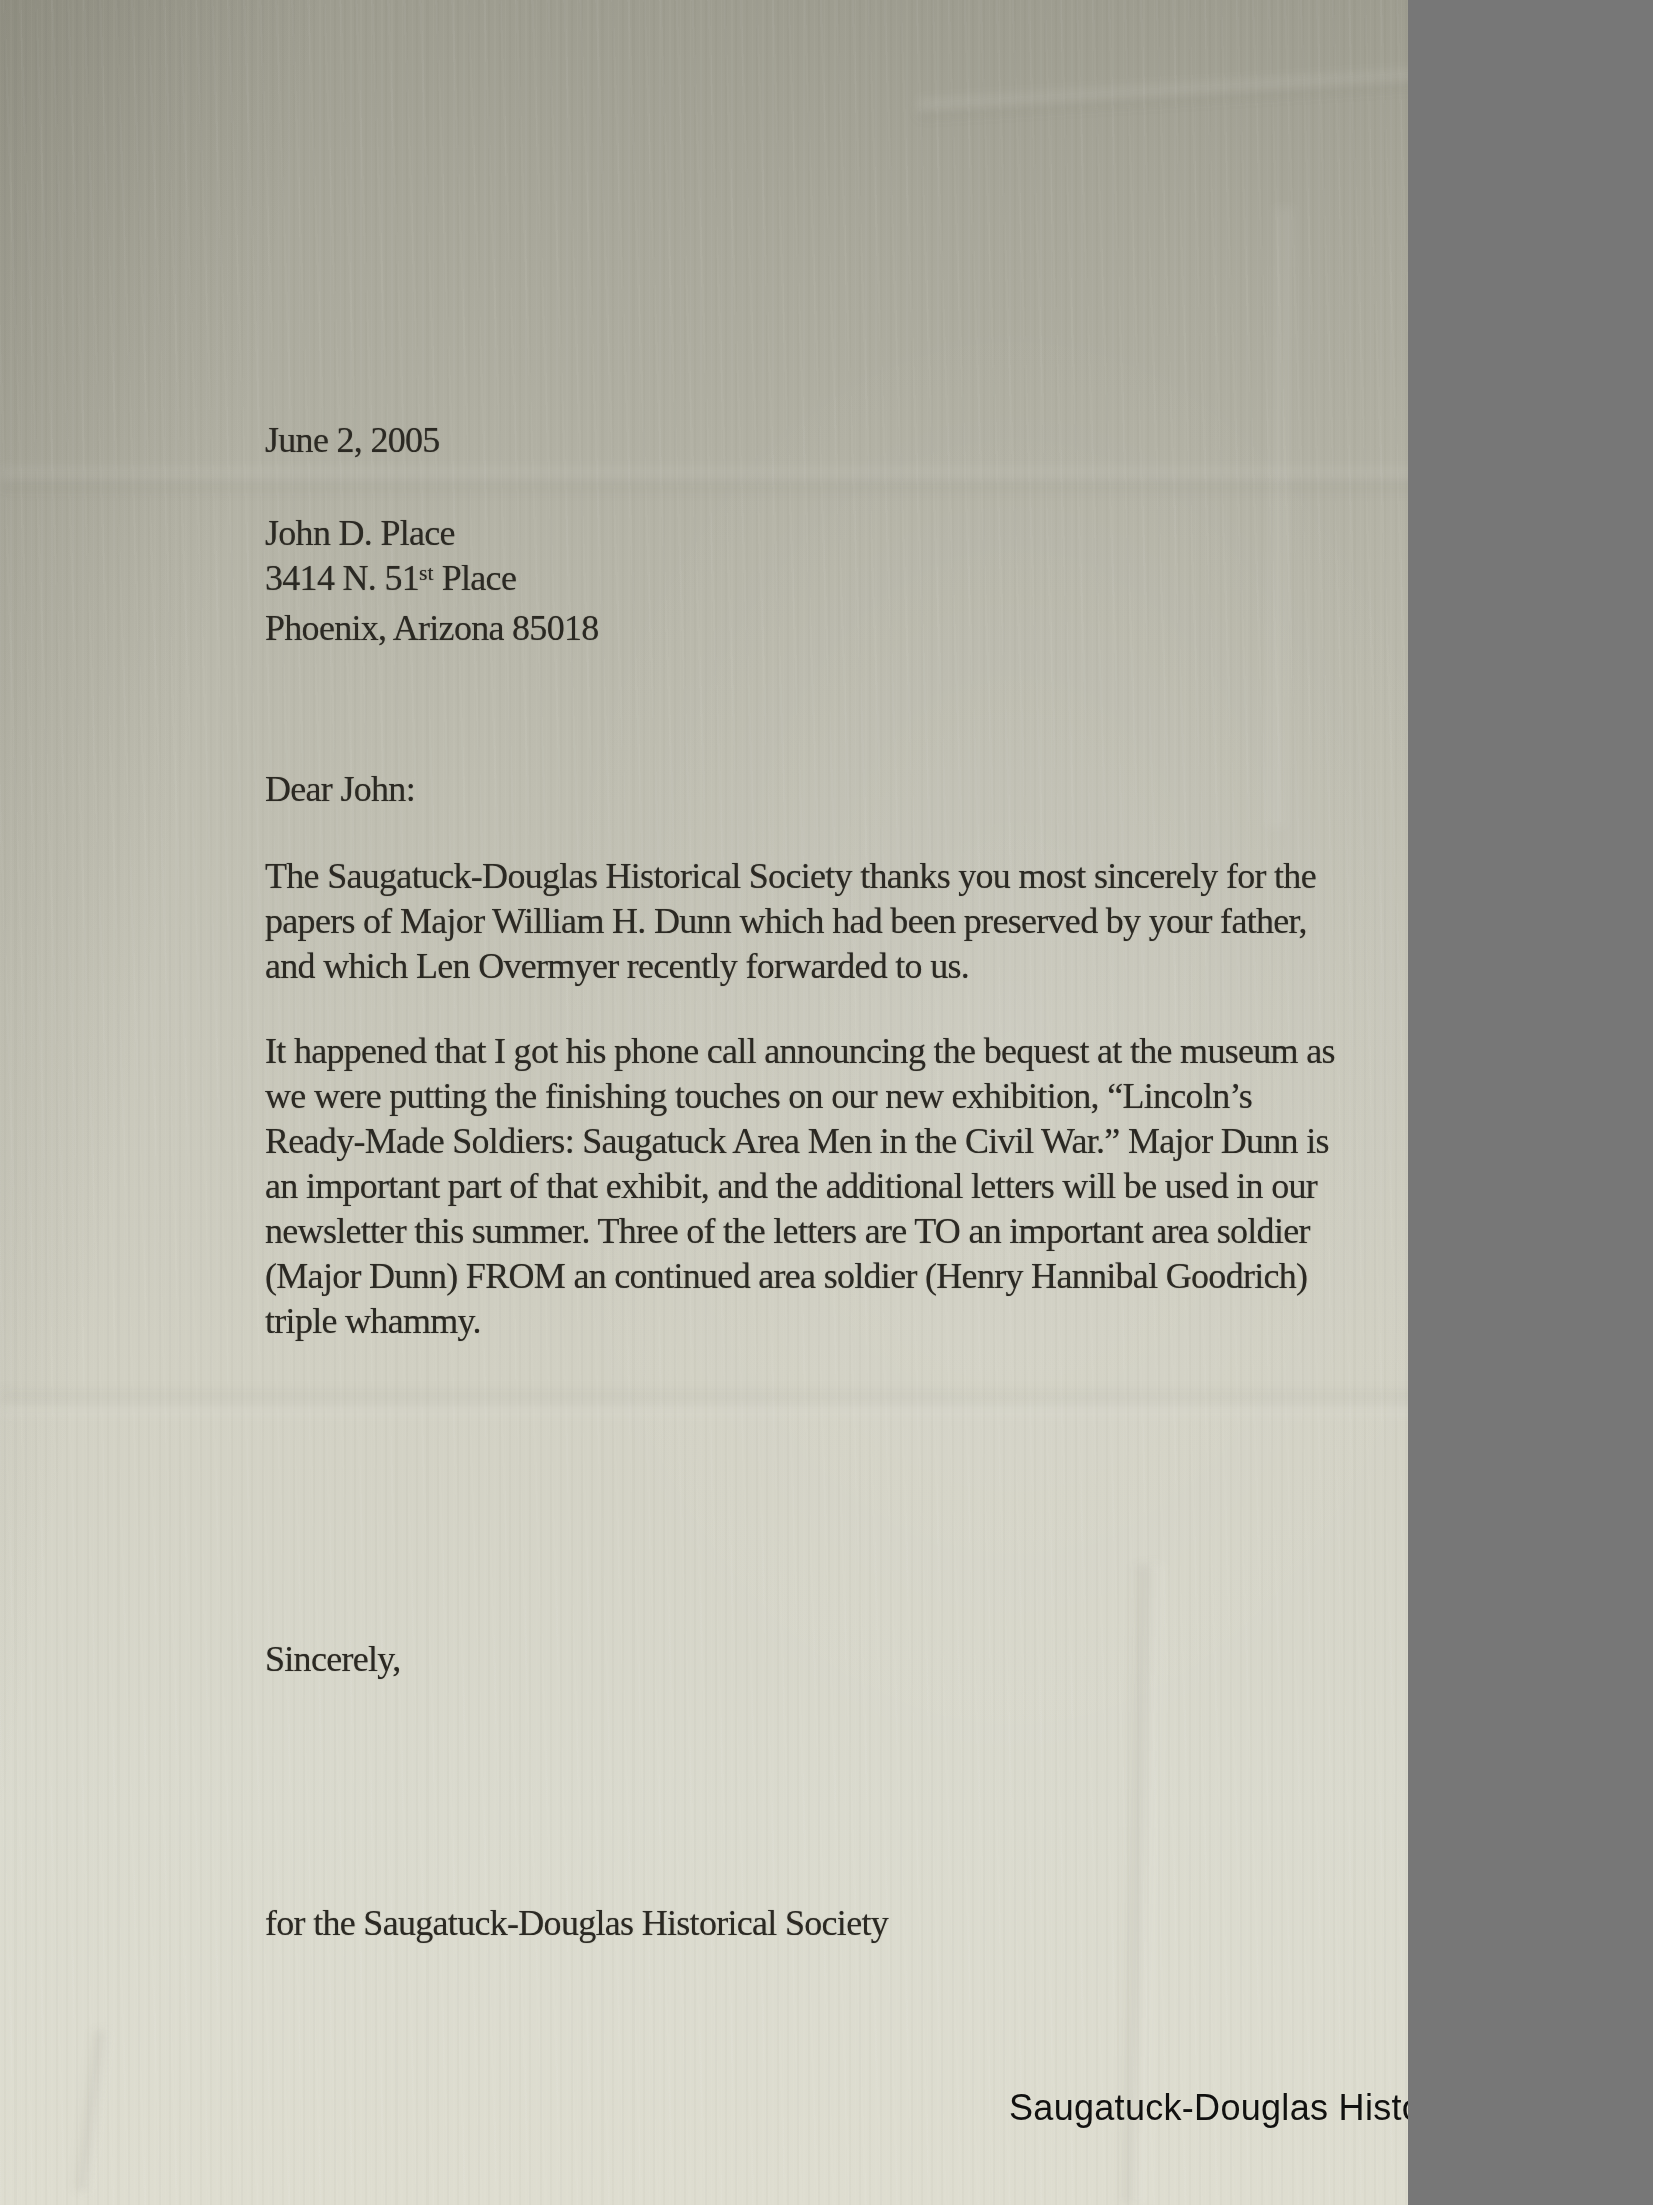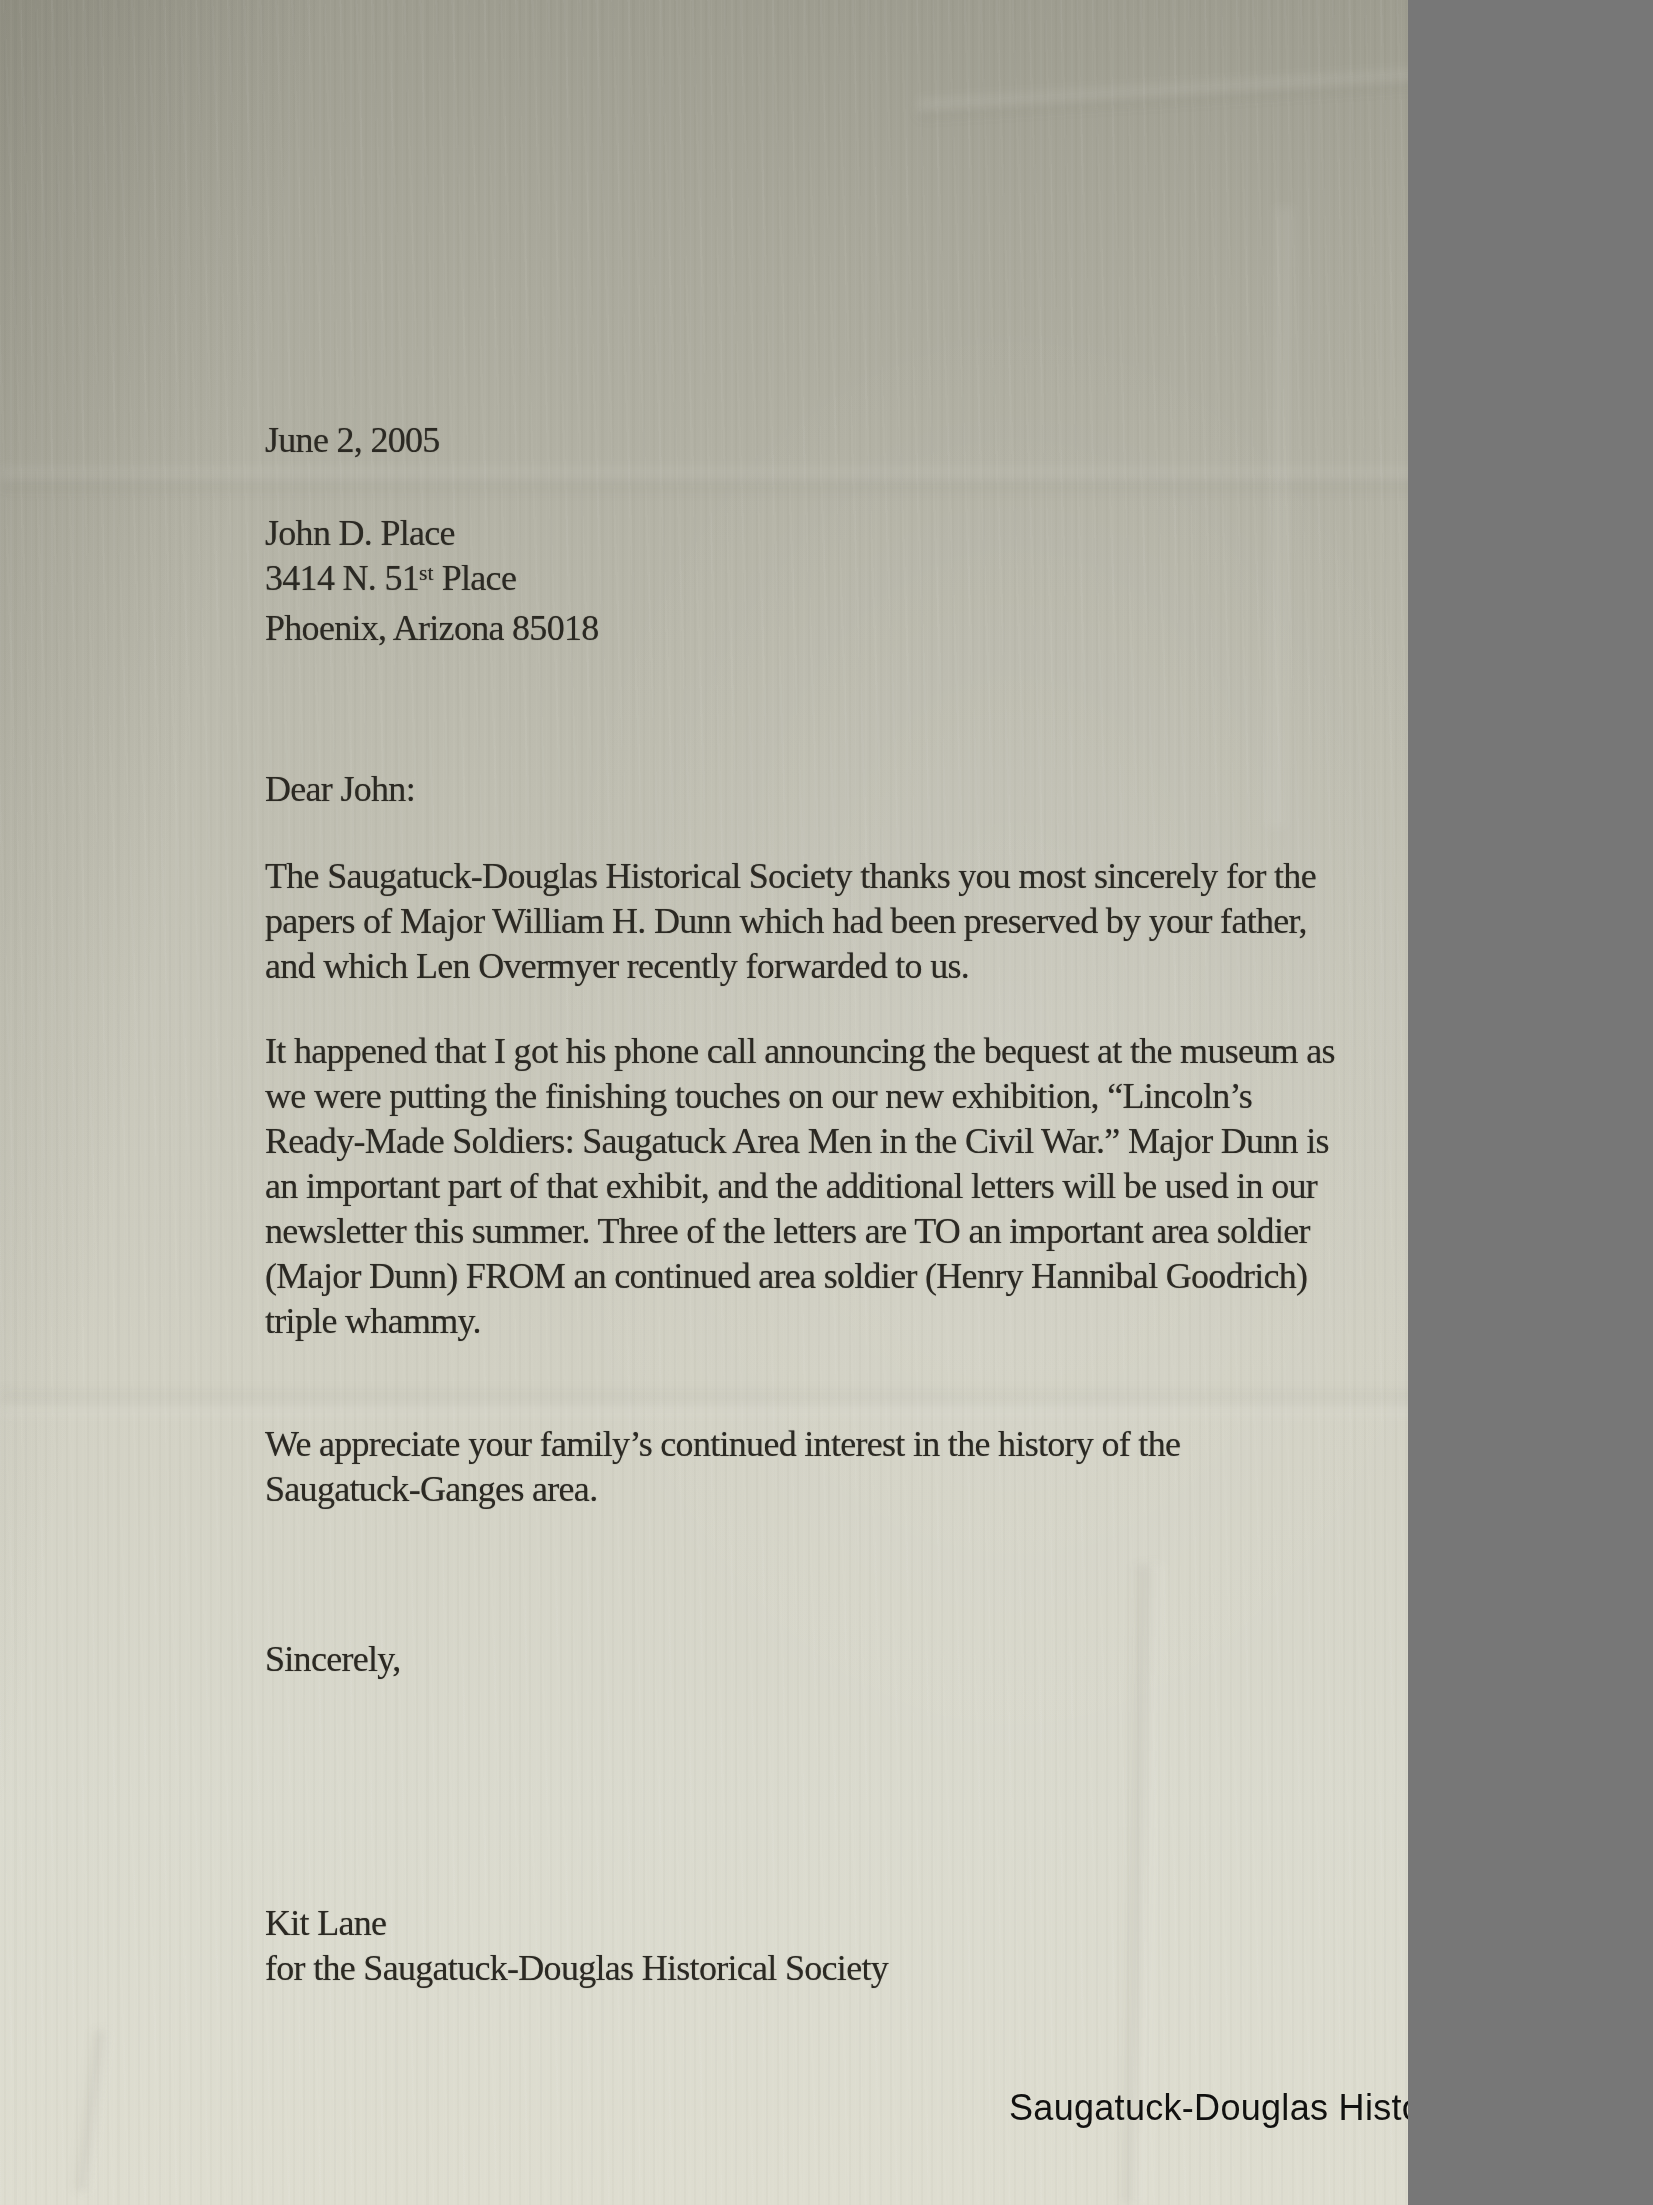--- a/index.html
+++ b/index.html
@@ -155,31 +155,26 @@
     <div class="block" style="top:1029px">
       <div class="line">It happened that I got his phone call announcing the bequest at the museum as</div>
       <div class="line">we were putting the finishing touches on our new exhibition, “Lincoln’s</div>
       <div class="line">Ready-Made Soldiers: Saugatuck Area Men in the Civil War.” Major Dunn is</div>
       <div class="line">an important part of that exhibit, and the additional letters will be used in our</div>
       <div class="line">newsletter this summer. Three of the letters are TO an important area soldier</div>
       <div class="line">(Major Dunn) FROM an continued area soldier (Henry Hannibal Goodrich)</div>
       <div class="line">triple whammy.</div>
     </div>
 
-    <div class="block" style="top:1422px">
-      <div class="line">We appreciate your family’s continued interest in the history of the</div>
-      <div class="line">Saugatuck-Ganges area.</div>
-    </div>
 
     <div class="block" style="top:1637px">
       <div class="line">Sincerely,</div>
     </div>
 
     <div class="block" style="top:1901px">
-      <div class="line">Kit Lane</div>
       <div class="line">for the Saugatuck-Douglas Historical Society</div>
     </div>
 
   </main>
 
   <div class="watermark">Saugatuck-Douglas History Center</div>
 
 </div>
 
 

